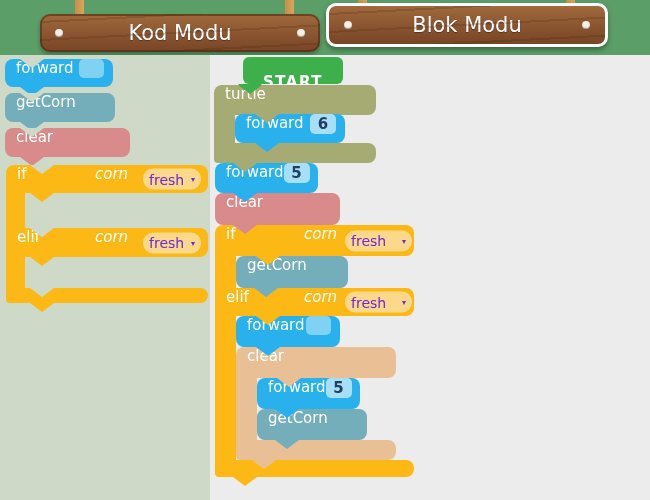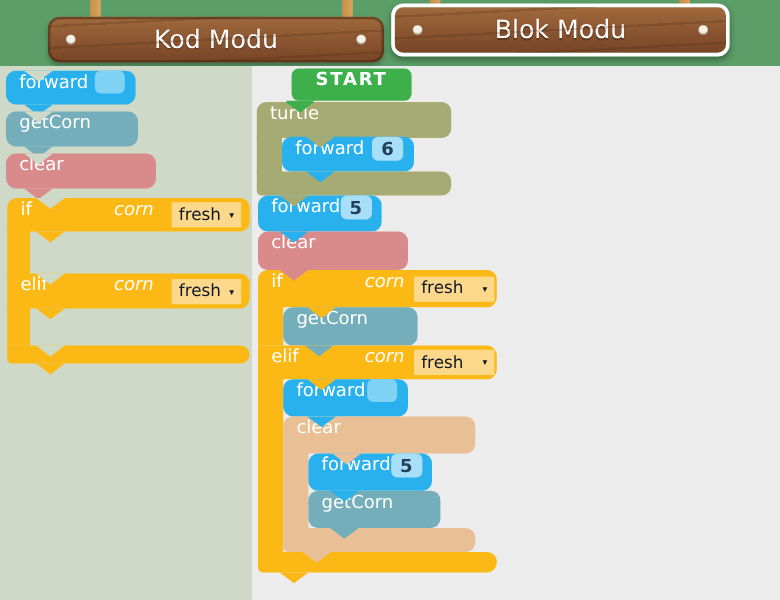--- a/index.html
+++ b/index.html
@@ -34,25 +34,25 @@
   .arm{position:absolute;background:var(--c);cursor:grab;}
   .bar-b{border-radius:0 8px 8px 4px;}
   .bar-t{border-radius:8px 8px 8px 0;}
   .bar-m{border-radius:0 8px 8px 0;}
   .chip{height:20px;min-width:26px;border-radius:5px;margin-left:auto;margin-right:9px;
         background:#a7def8;color:#21405b;font-weight:bold;font-size:15px;
         display:flex;align-items:center;justify-content:center;cursor:text;}
   .chip.empty{background:#7fd2f4;height:19px;min-width:25px;}
   .param{position:absolute;left:89px;font-style:italic;}
   .dd{position:absolute;left:130px;top:50%;transform:translateY(-50%);width:67px;height:21px;
-      background:#fcd98a;border-radius:0;color:#0f172a;font-size:14px;box-sizing:border-box;
+      background:#fcd98a;border-radius:10px;color:#6d28d9;font-size:14px;box-sizing:border-box;
       display:flex;align-items:center;justify-content:space-between;padding:0 6px;cursor:pointer;}
   .dd .arr{font-size:8px;margin-left:3px;}
   .p-dd{left:137px;width:58px;}
-  .start-txt{font-weight:bold;letter-spacing:1.5px;margin:0 auto;padding-right:11px;}
+  .start-txt{font-weight:bold;letter-spacing:1.5px;margin:16px auto;padding-right:11px;}
 </style>
 </head>
 <body>
 
 <div class="stage">
 
   <div class="header">
     <span class="peg" style="left:75px"></span>
     <span class="peg" style="left:285px"></span>
     <span class="peg" style="left:358px"></span>

